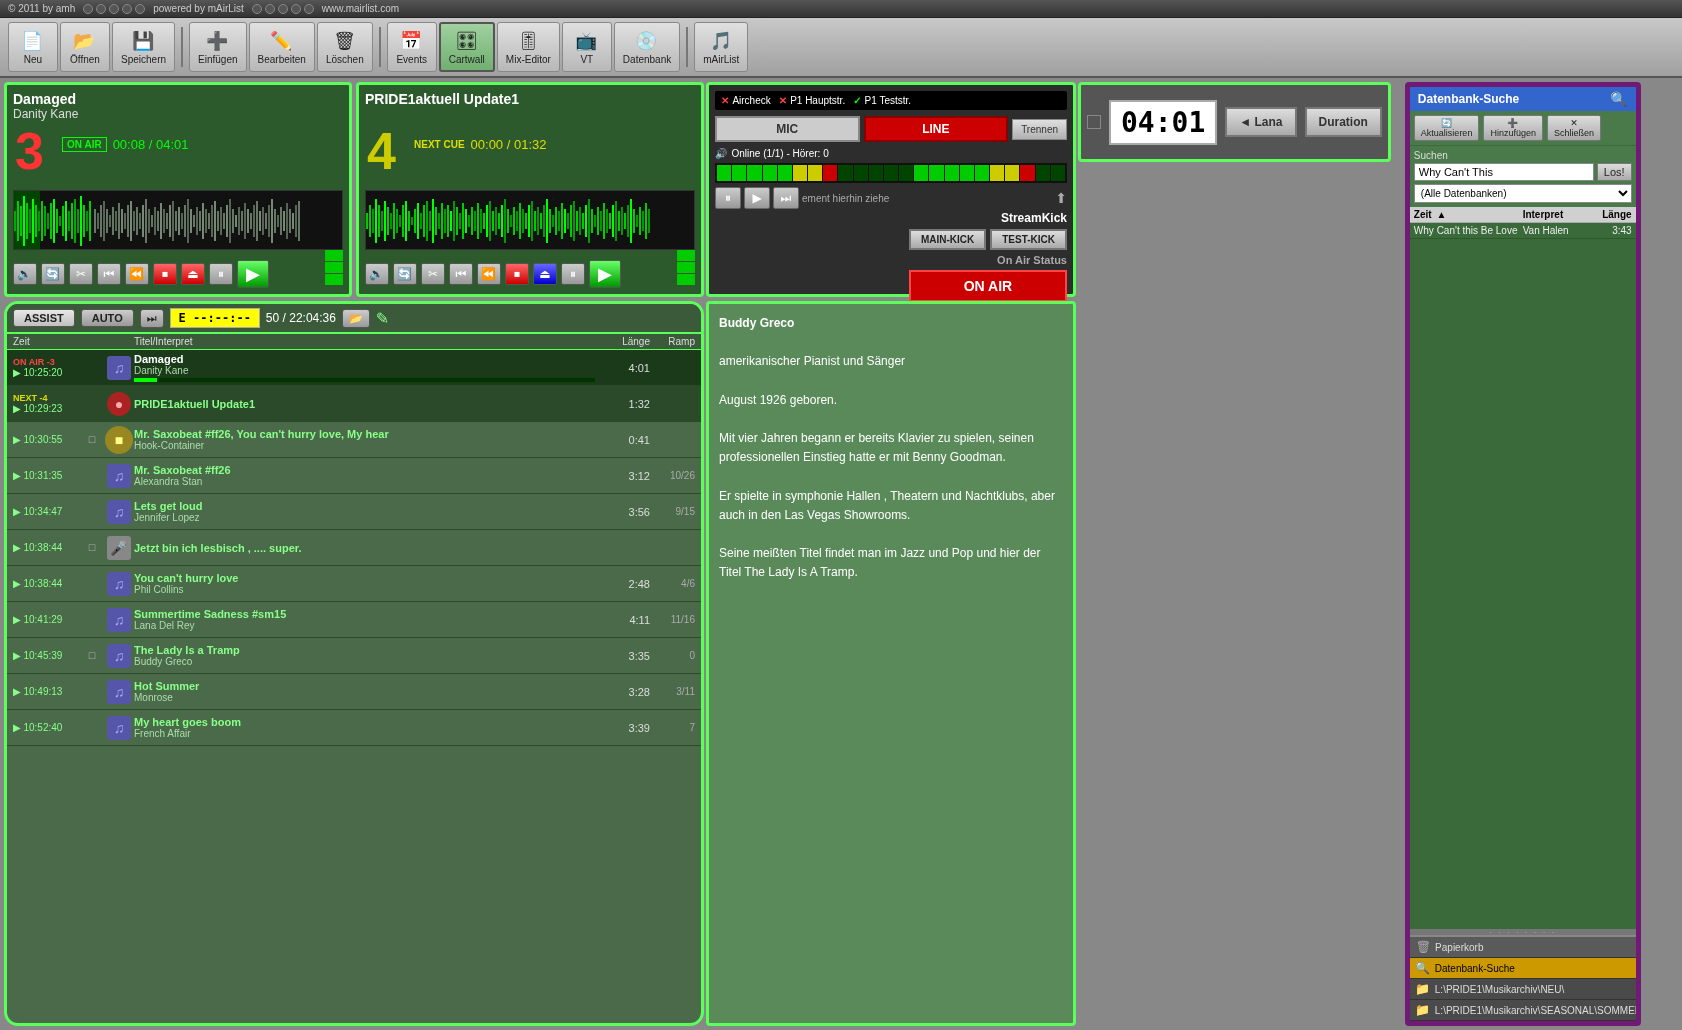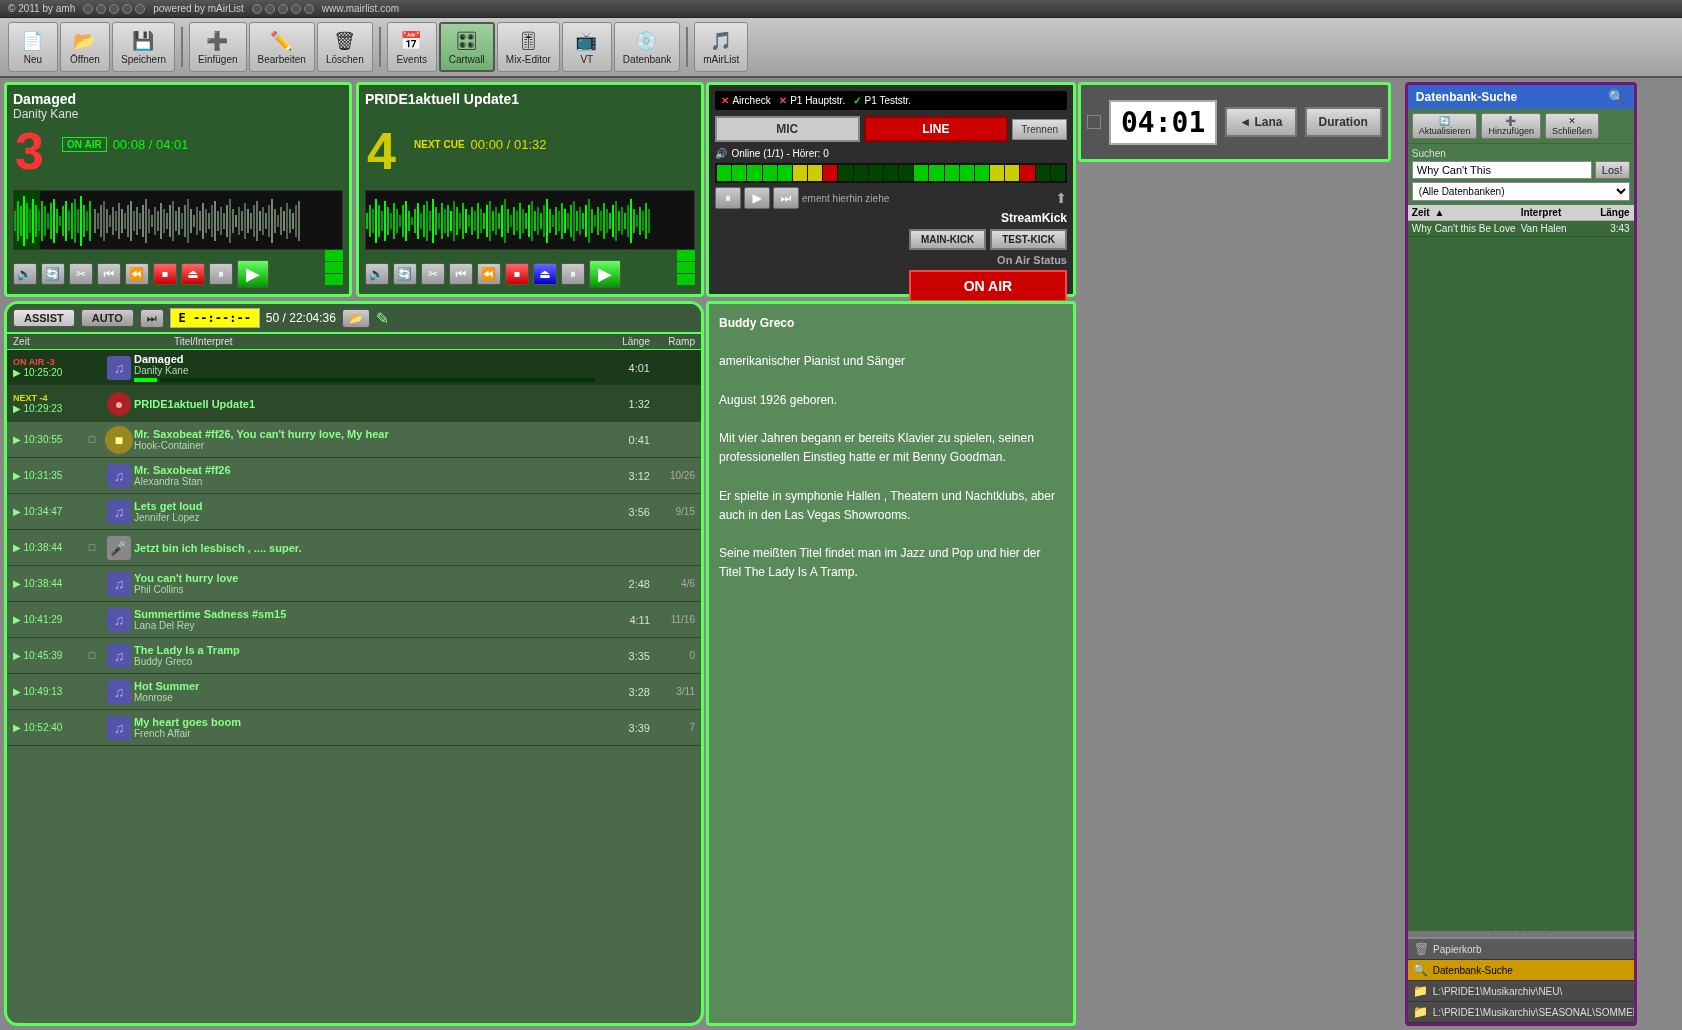--- a/index.html
+++ b/index.html
@@ -270,21 +270,21 @@
     }
     .col-headers {
       display: flex;
       background: #3a5a3a;
       color: #ddd;
       font-size: 10px;
       padding: 2px 6px;
       border-bottom: 1px solid #5aff5a;
     }
     .col-zeit { width: 75px; }
-    .col-titel { flex: 1; margin-left: 40px; }
+    .col-titel { flex: 1; }
     .col-laenge { width: 55px; text-align: right; }
     .col-ramp { width: 45px; text-align: right; }
 
     .playlist-body {
       flex: 1;
       overflow-y: auto;
       overflow-x: hidden;
     }
     .playlist-body::-webkit-scrollbar { width: 12px; }
     .playlist-body::-webkit-scrollbar-track { background: #3a5a3a; }
@@ -597,21 +597,21 @@
     .pride-sub {
       color: #ccc;
       font-size: 9px;
       text-align: right;
       margin-top: 4px;
     }
 
     
     .db-panel {
       background: #5a8a5a;
-      border: 3px solid #701a75;
+      border: 5px solid #701a75;
       border-radius: 4px;
       flex: 1;
       display: flex;
       flex-direction: column;
       overflow: hidden;
     }
     .db-panel-header {
       background: #3366cc;
       color: #fff;
       font-size: 12px;

